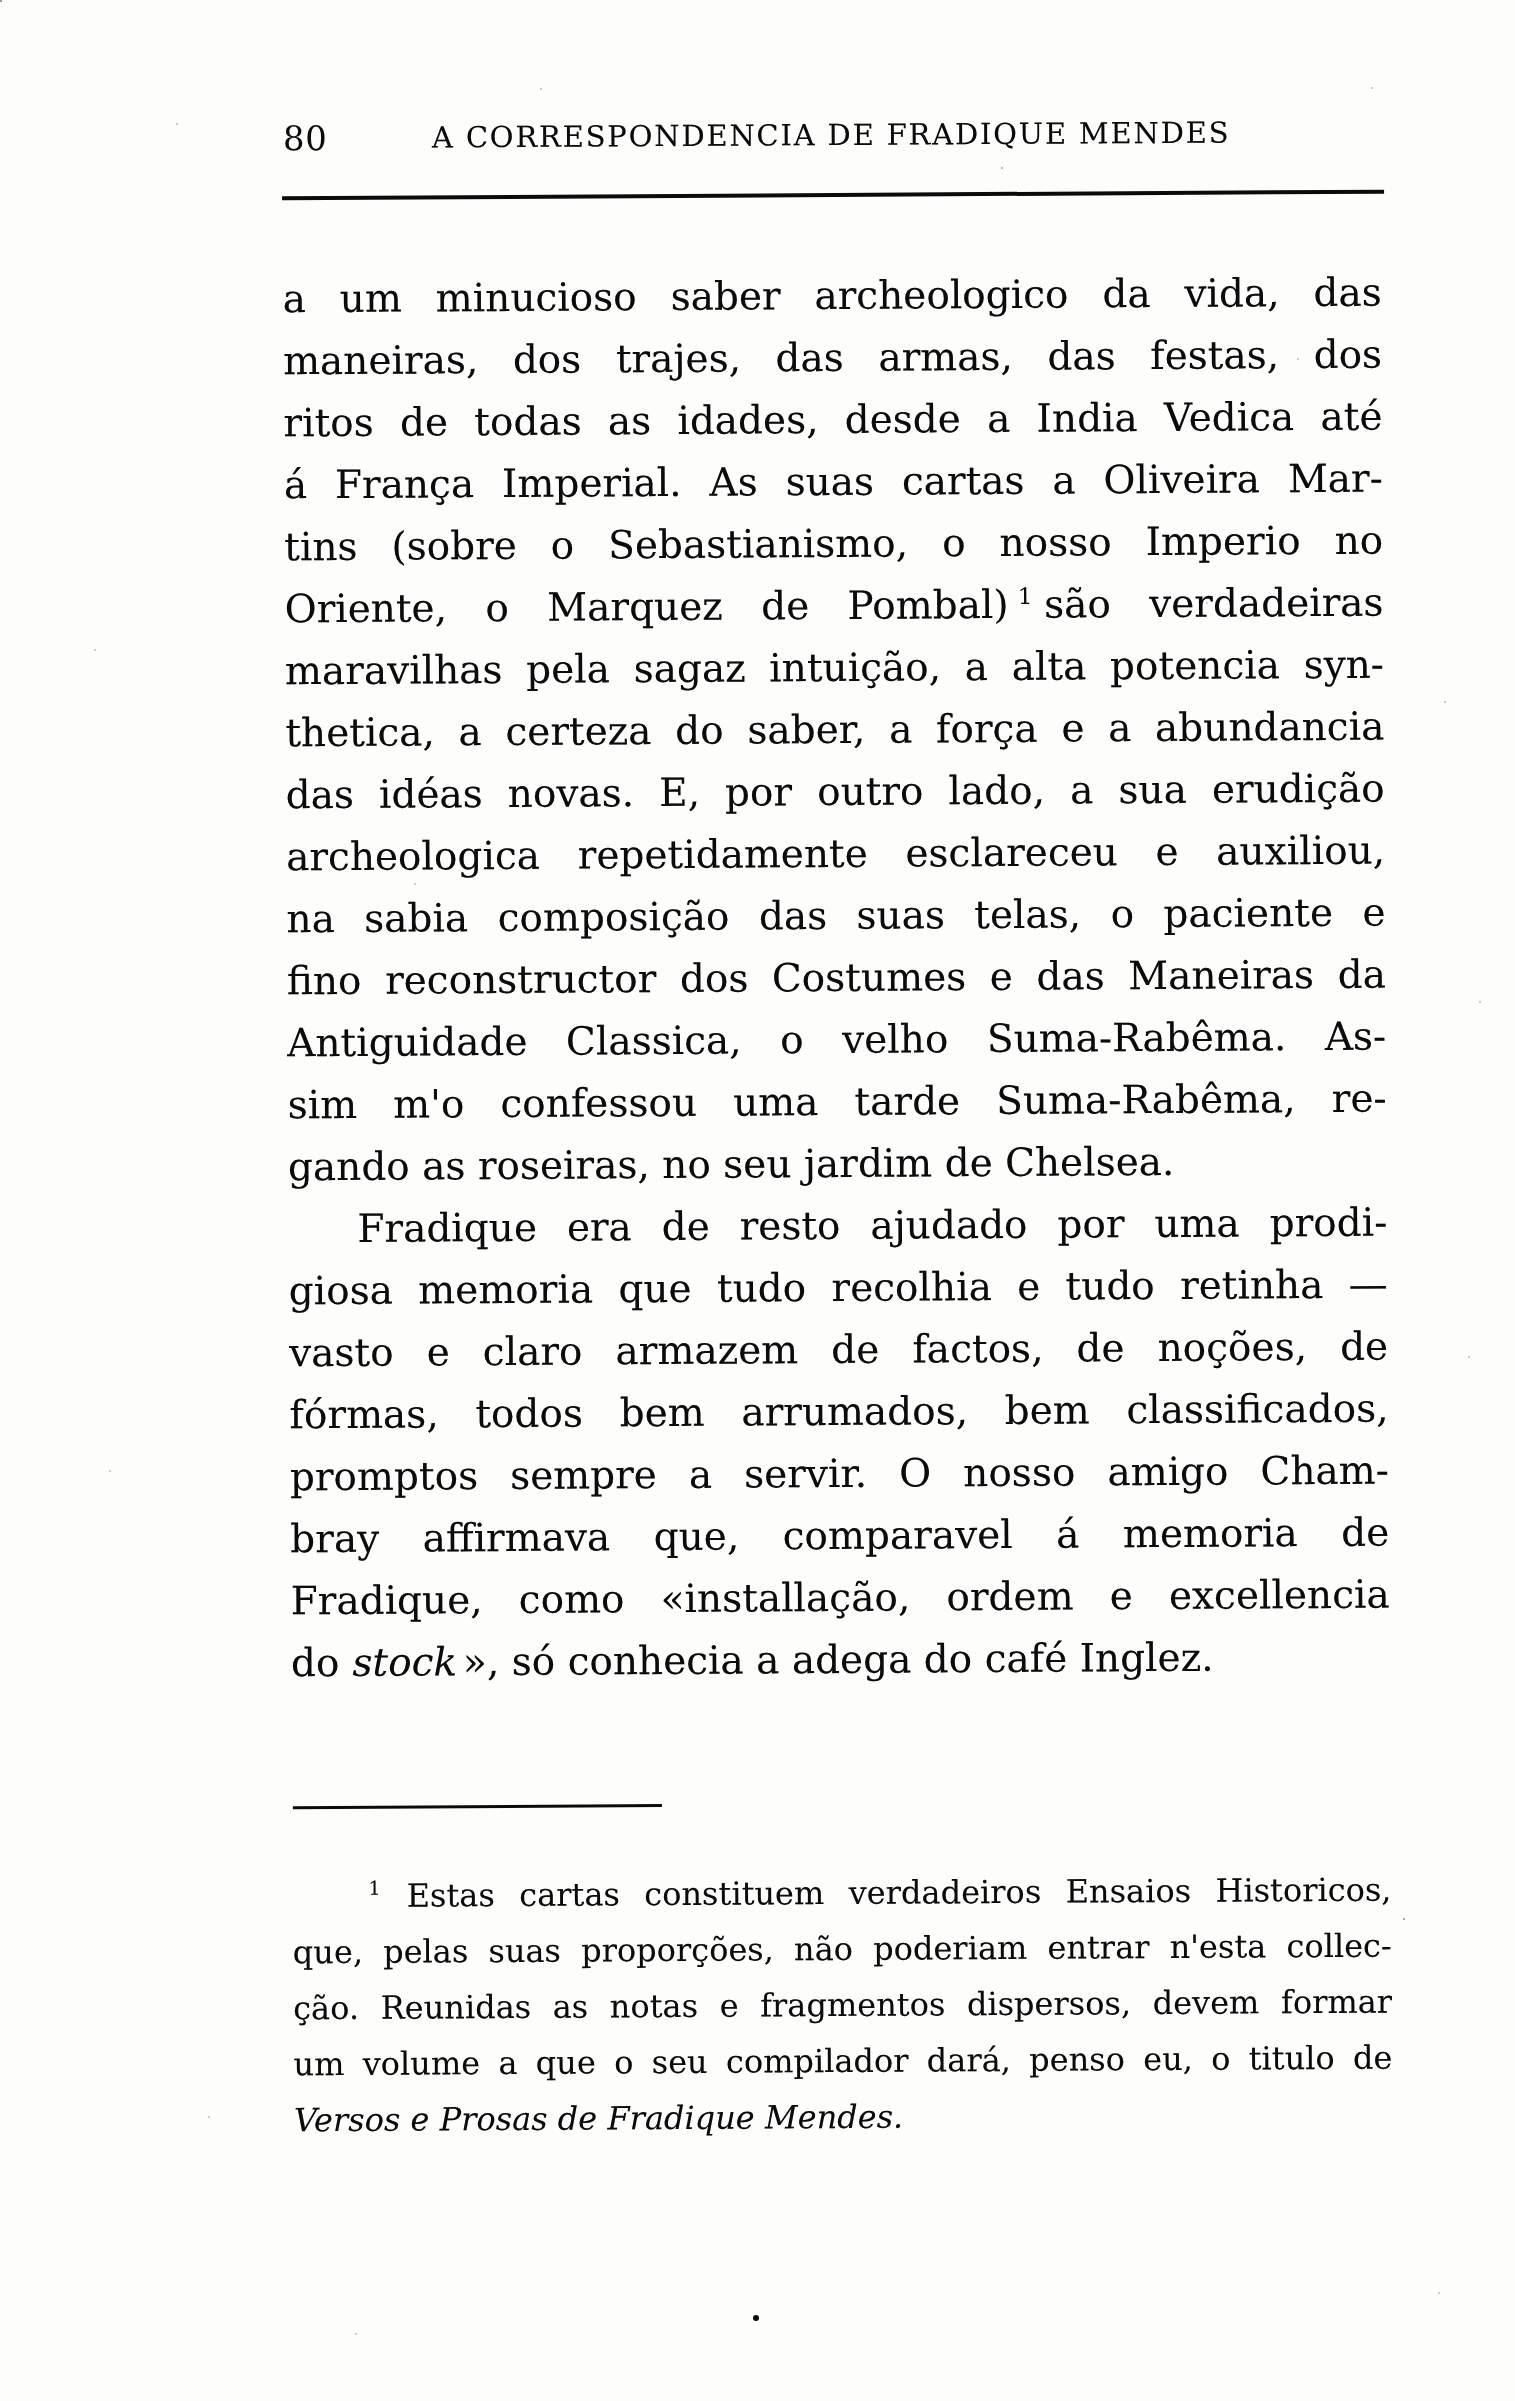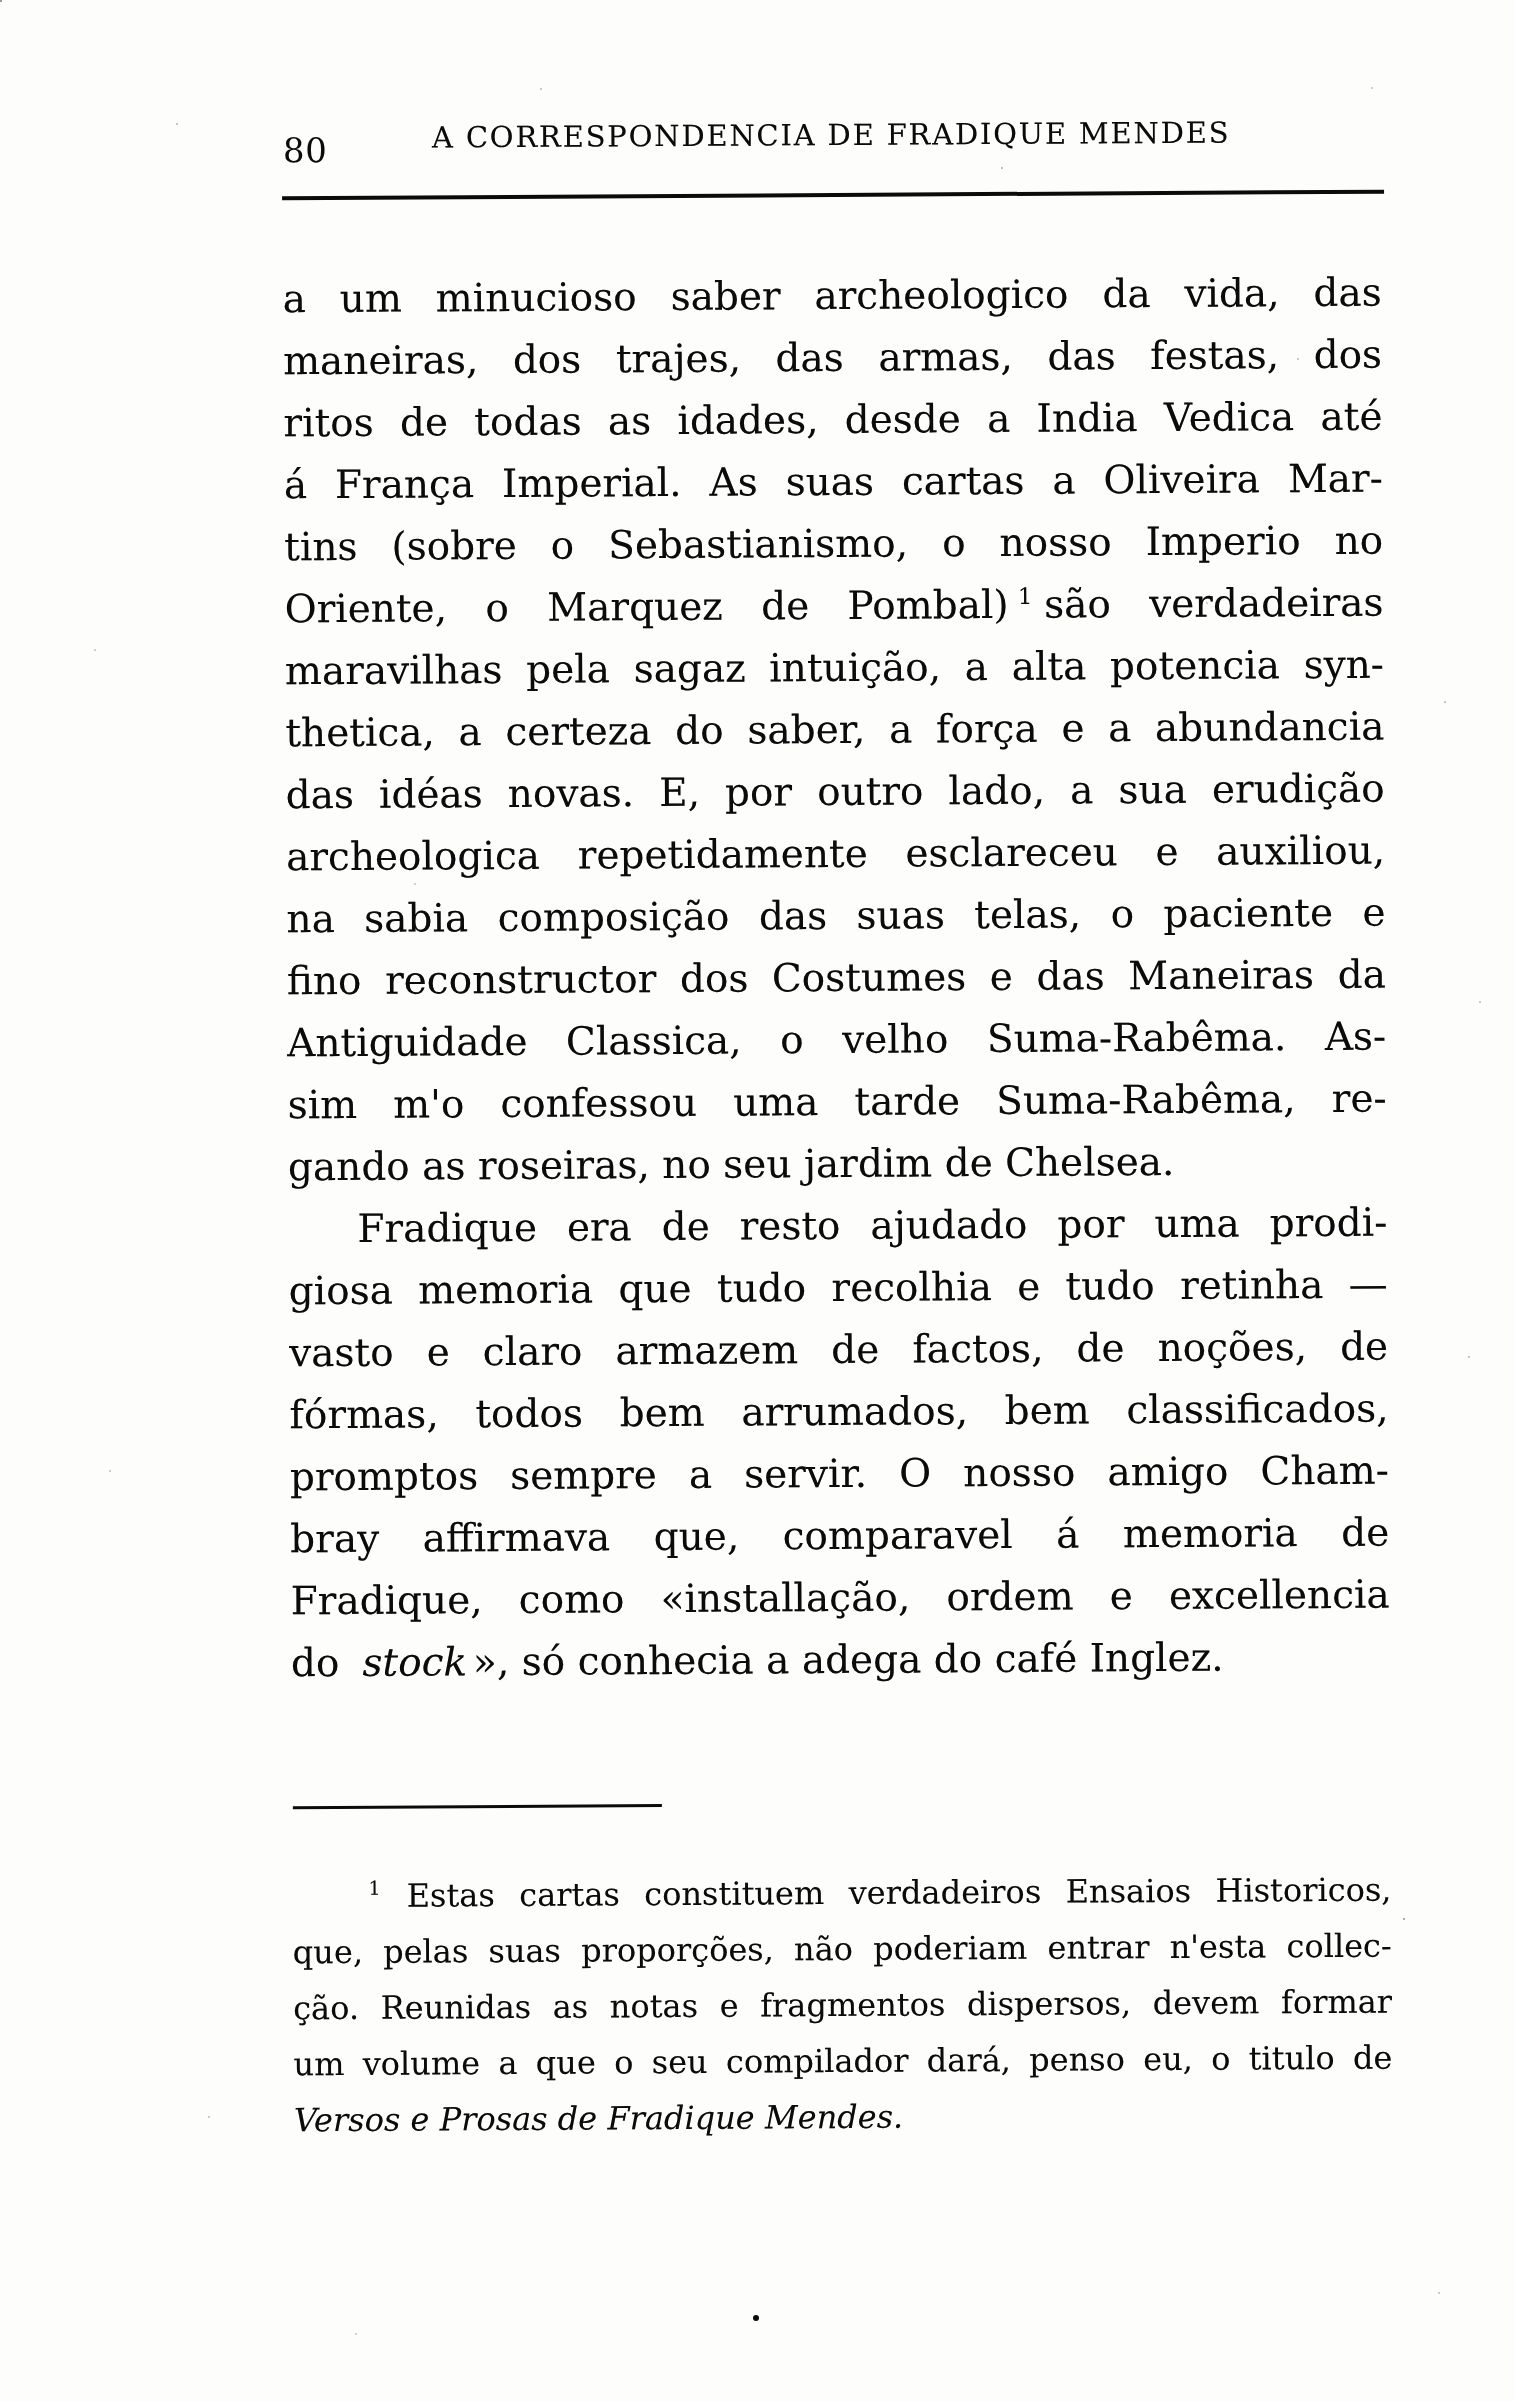--- a/index.html
+++ b/index.html
@@ -21,21 +21,21 @@
     width: 1099px;
     height: 2401px;
     transform: rotate(-0.35deg);
     transform-origin: 50% 35%;
   }
 
   
   .header { position: absolute; top: 110px; left: 0; width: 100%; height: 47px; }
   .pagenum {
     position: absolute; left: 1.2px; top: 4.7px;
-    font-size: 34px; letter-spacing: 0.6px; margin-top: 12px;
+    font-size: 34px; letter-spacing: 0.6px;
   }
   .running-title {
     position: absolute; left: 0; top: 8.2px; width: 100%;
     text-align: center; font-size: 29px; letter-spacing: 1.8px;
     text-shadow: 0 0 0.6px rgba(0,0,0,.35);
   }
   .header-rule {
     position: absolute; top: 193px; left: 0; width: 1102px; height: 3.5px;
     background: #0b0b0b;
   }
@@ -49,21 +49,21 @@
   .line { width: 100%; }
   .jl { text-align: justify; text-align-last: justify; }
   .ll { text-align: left; text-align-last: left; }
   .indent { text-indent: 69px; }
 
   sup.noteref {
     font-size: 58%; vertical-align: super; line-height: 0;
     margin: 0 11.7px 0 9.4px;
   }
   .it { font-style: italic; }
-  .gap-l { margin-left: 23px; }
+  .gap-l { margin-left: 13px; }
   .gap-s { margin-left: 5.9px; }
 
   
   .fn-rule {
     position: absolute; top: 1803px; left: 1.2px; width: 369px; height: 2.9px;
     background: #0b0b0b;
   }
   .footnote {
     position: absolute; top: 1865px; left: 0; width: 1099px;
     font-size: 32px; line-height: 56px;

